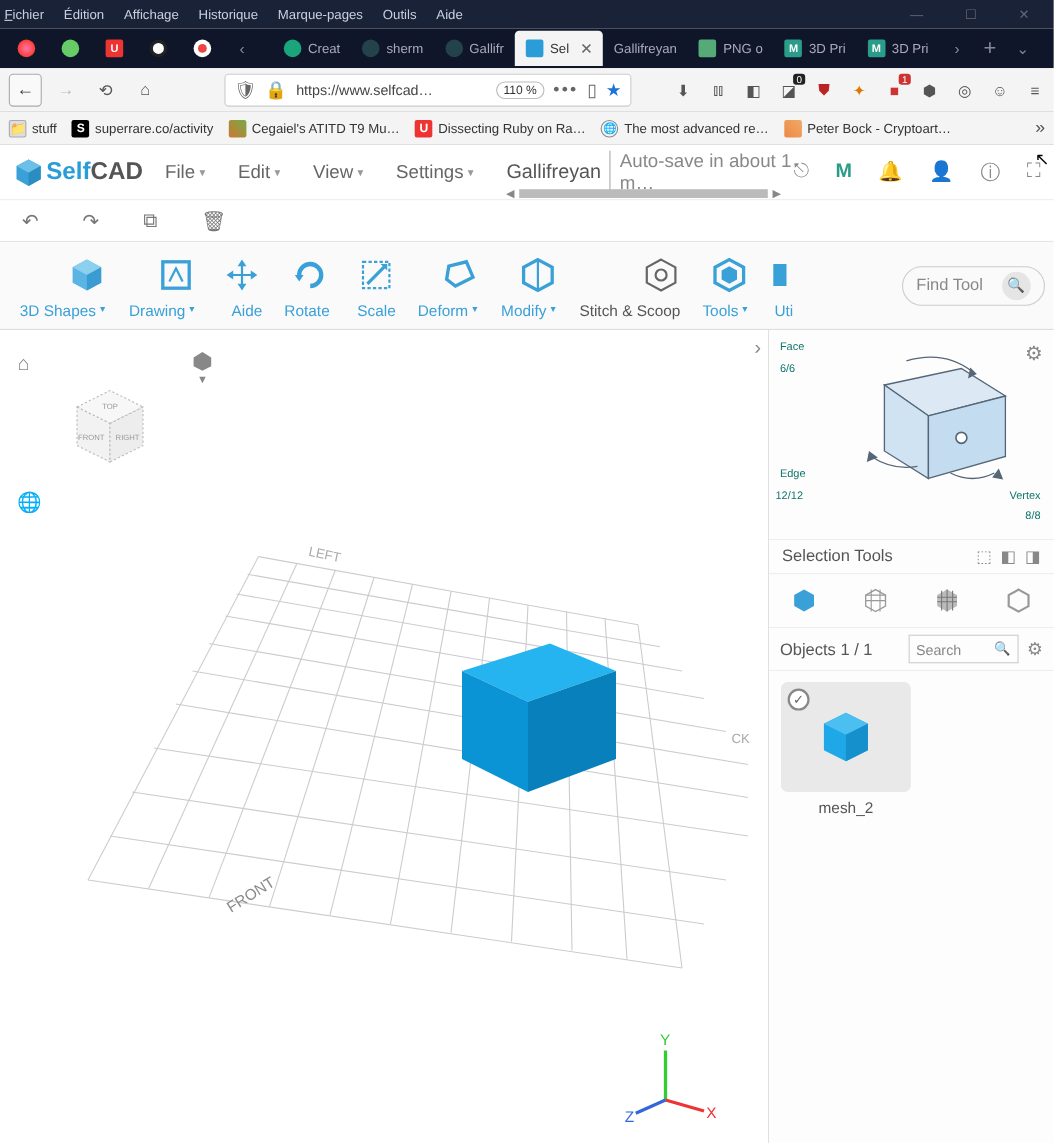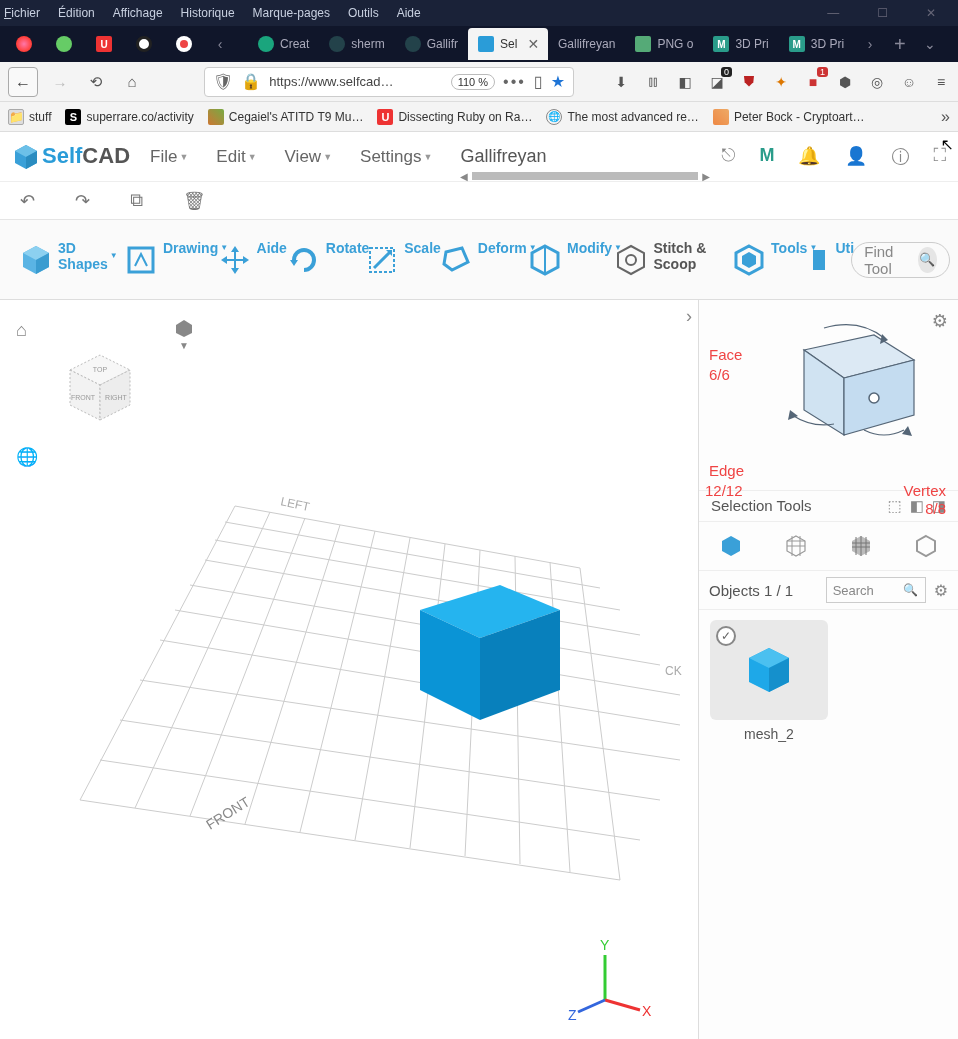--- a/index.html
+++ b/index.html
@@ -59,21 +59,21 @@
 .slider-track{position:absolute;left:460px;top:40px;width:250px;height:8px;display:flex;align-items:center;}
 .slider-track .arr{font-size:10px;color:#888;}
 .slider-track .bar{flex:1;height:8px;background:#bbb;margin:0 4px;}
 
 
 .undo-bar{height:38px;display:flex;align-items:center;gap:40px;padding:0 20px;border-bottom:1px solid #e5e5e5;}
 .undo-bar .ub{font-size:18px;color:#777;cursor:pointer;}
 
 
 .toolbar{height:80px;display:flex;align-items:center;padding:0 8px;border-bottom:1px solid #ddd;background:#fafafa;}
-.tool{display:flex;flex-direction:row;align-items:flex-start;gap:4px;padding:0 10px;cursor:pointer;min-width:60px;font-weight:bold;}
+.tool{display:flex;flex-direction:column;align-items:flex-end;gap:4px;padding:0 10px;cursor:pointer;min-width:60px;}
 .tool .ticon{height:40px;display:flex;align-items:center;justify-content:center;font-size:30px;color:#3aa0d8;}
 .tool .tlabel{font-size:14px;color:#3aa0d8;display:flex;align-items:center;gap:2px;}
 .tool.dark .tlabel{color:#555;}
 .tool.dark .ticon{color:#666;}
 .tcaret{font-size:8px;}
 .find-tool{margin-left:auto;border:1px solid #ccc;border-radius:20px;height:36px;width:130px;display:flex;align-items:center;padding:0 12px;color:#888;font-size:15px;gap:8px;}
 .find-tool .mag{margin-left:auto;background:#e5e5e5;width:26px;height:26px;border-radius:50%;display:flex;align-items:center;justify-content:center;font-size:13px;color:#666;}
 
 
 .main{display:flex;height:calc(1039px - 26px - 36px - 40px - 30px - 50px - 38px - 80px);}
@@ -82,21 +82,21 @@
 .vp-persp{position:absolute;top:18px;left:174px;color:#888;font-size:16px;display:flex;flex-direction:column;align-items:center;gap:2px;}
 .vp-persp .tri{font-size:10px;}
 .vp-cube{position:absolute;top:40px;left:50px;width:100px;height:90px;}
 .vp-globe{position:absolute;top:146px;left:16px;color:#999;font-size:18px;}
 .collapse-panel{position:absolute;top:6px;right:6px;color:#888;font-size:18px;cursor:pointer;}
 
 
 .panel{width:260px;border-left:1px solid #ddd;display:flex;flex-direction:column;background:#fdfdfd;}
 .panel .topo{height:190px;position:relative;padding:10px;}
 .panel .topo .gear{position:absolute;top:10px;right:10px;color:#888;font-size:18px;}
-.panel .topo .lbl{position:absolute;font-size:15px;color:#ef4444;margin-top:36px;}
+.panel .topo .lbl{position:absolute;font-size:10px;color:#0f766e;}
 .panel .sel-tools{padding:6px 12px;border-top:1px solid #eee;border-bottom:1px solid #eee;display:flex;align-items:flex-start;}
 .panel .sel-tools .st-title{font-size:15px;color:#555;}
 .panel .sel-tools .st-icons{margin-left:auto;display:flex;gap:8px;color:#888;font-size:15px;}
 .panel .mode-row{display:flex;justify-content:space-around;padding:10px 0;border-bottom:1px solid #eee;}
 .panel .mode-row .mode{width:28px;height:28px;display:flex;align-items:center;justify-content:center;font-size:22px;color:#999;cursor:pointer;}
 .panel .mode-row .mode.active{color:#2a9cd8;}
 .panel .mat-row{display:flex;align-items:center;gap:8px;padding:6px 10px;border-bottom:1px solid #eee;font-size:14px;color:#555;}
 .panel .mat-row .swatch{width:18px;height:18px;border-radius:50%;background:#1ea8e8;}
 .panel .mat-row .matstripe{width:18px;height:18px;border-radius:50%;background:repeating-linear-gradient(45deg,#333,#333 3px,#fff 3px,#fff 6px);}
 .panel .mat-row input{width:42px;height:22px;font-size:12px;border:1px solid #aaa;text-align:right;padding-right:10px;}
@@ -269,20 +269,21 @@
     <div class="mi">
         <span>View</span>
         <span class="caret">▼</span>
       </div>
     <div class="mi">
         <span>Settings</span>
         <span class="caret">▼</span>
       </div>
   </div>
   <div class="project-name">Gallifreyan</div>
+  <div class="autosave">Auto-save in about 1 m…</div>
   <div class="right">
     <span class="ri">⎋</span>
     <span class="ri" style="color:#2a9c8a;font-weight:bold">M</span>
     <span class="ri">🔔</span>
     <span class="ri">👤</span>
     <span class="ri">ⓘ</span>
     <span class="ri">⛶</span>
   </div>
   <div class="slider-track">
     <span class="arr">◀</span>

